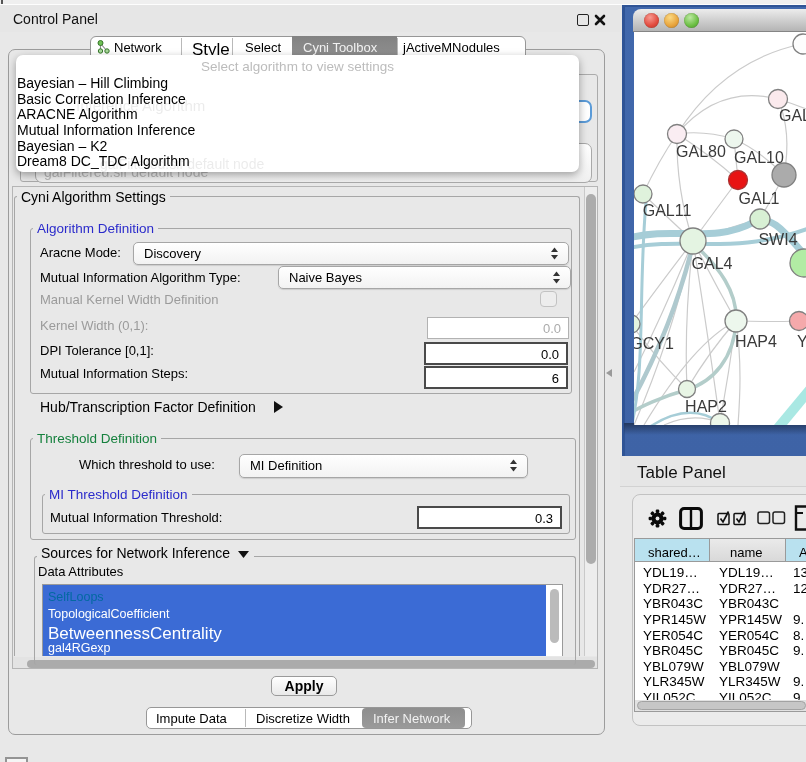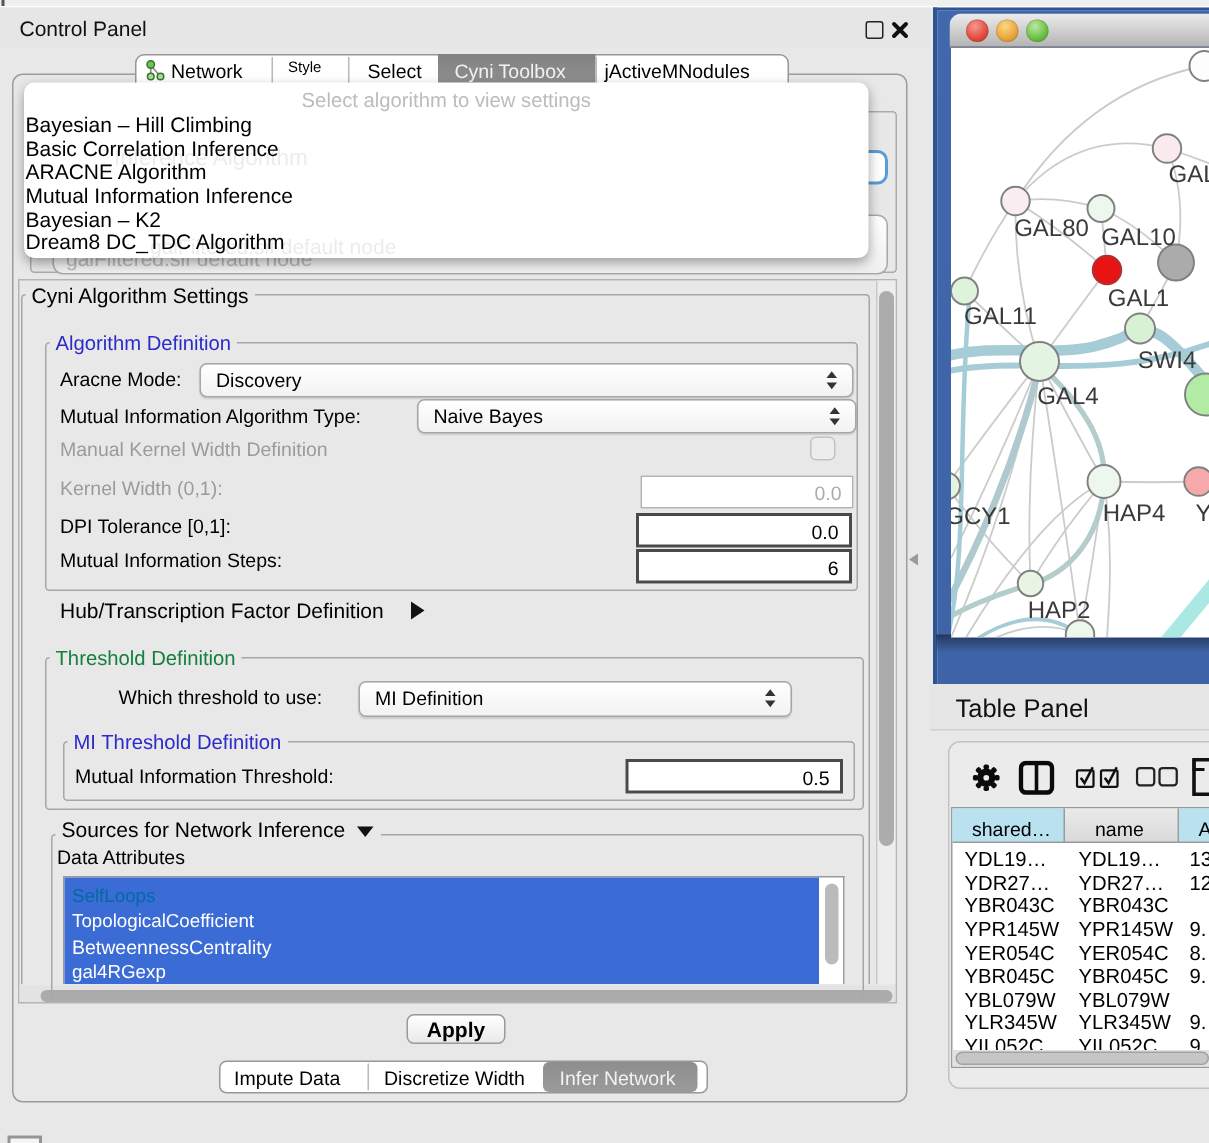--- a/index.html
+++ b/index.html
@@ -43,21 +43,21 @@
   <div class="abs" style="left:232px;top:38px;width:1px;height:18px;background:#B9B9B9;"></div>
   <div class="abs" style="left:292px;top:36px;width:105px;height:22px;background:linear-gradient(#828282,#909090);"></div>
   <div class="abs" style="left:397px;top:38px;width:1px;height:18px;background:#B9B9B9;"></div>
   <svg class="abs" style="left:97px;top:40px;" width="13" height="14" viewBox="0 0 13 14">
     <path d="M3.5 3.5 L3.5 11 M3.5 3.5 L10 11" stroke="#8A8A8A" stroke-width="1.1" fill="none"></path>
     <circle cx="3.5" cy="3" r="2.5" fill="#6FC055" stroke="#37762B" stroke-width="1"></circle>
     <circle cx="3.5" cy="11" r="2.2" fill="#A8D99A" stroke="#37762B" stroke-width="1"></circle>
     <circle cx="10" cy="11" r="2.2" fill="#A8D99A" stroke="#37762B" stroke-width="1"></circle>
   </svg>
   <div class="lbl b" style="left:114px;top:40px;font-size:13px;">Network</div>
-  <div class="lbl b" style="left:192px;top:40px;font-size:10px;">Style</div>
+  <div class="lbl b" style="left:192px;top:40px;font-size:17px;">Style</div>
   <div class="lbl b" style="left:245px;top:40px;font-size:13px;">Select</div>
   <div class="lbl b" style="left:303px;top:40px;font-size:13px;color:#F2F2F2;">Cyni Toolbox</div>
   <div class="lbl b" style="left:403px;top:40px;font-size:13px;">jActiveMNodules</div>
 
   
   <div class="abs" style="left:20px;top:74px;width:578px;height:108px;border:1px solid #ABABAB;border-radius:3px;box-sizing:border-box;"></div>
   <div class="abs" style="left:556px;top:100px;width:36px;height:23px;border:2.5px solid #5B9BD8;border-radius:7px;background:#fff;box-sizing:border-box;"></div>
   <div class="abs" style="left:35px;top:143px;width:557px;height:40px;background:linear-gradient(#FFFFFF,#EFEFEF);border:1px solid #A9A9A9;border-radius:7px;box-sizing:border-box;"></div>
   <div class="lbl" style="left:44px;top:164px;color:#B9B9B9;font-size:14px;">galFiltered.sif default node</div>
 
@@ -129,38 +129,38 @@
     <svg class="abs" style="right:9px;top:4px;" width="9" height="13" viewBox="0 0 9 13">
       <path d="M4.5 0.5 L8 5 L1 5 Z" fill="#333"></path>
         <path d="M4.5 12.5 L8 8 L1 8 Z" fill="#333"></path>
     </svg>
   </div>
 
   <div class="grp" style="left:42px;top:494px;width:526px;height:38px;"></div>
   <div class="gt" style="left:45px;top:487px;color:#2B2BCB;">MI Threshold Definition</div>
   <div class="lbl b" style="left:50px;top:510px;">Mutual Information Threshold:</div>
   <div class="field" style="left:417px;top:506px;width:145px;height:23px;border:2px solid #4A4A4A;box-sizing:border-box;">
-    <span class="fieldtxt">0.5</span>
+    <span class="fieldtxt">0.3</span>
     </div>
 
   
   <div class="grp" style="left:34px;top:556px;width:540px;height:108px;border-bottom:none;"></div>
   <div class="gt" style="left:37px;top:545px;font-size:14px;">Sources for Network Inference
     <svg style="display:inline-block;vertical-align:middle;margin-left:3px;" width="13" height="10" viewBox="0 0 13 10">
         <path d="M1 2 L12 2 L6.5 9 Z" fill="#111"></path>
       </svg>
   </div>
   <div class="lbl b" style="left:38px;top:564px;">Data Attributes</div>
 
   
   <div class="abs" style="left:42px;top:584px;width:521px;height:72px;background:#fff;border:1px solid #9A9A9A;border-bottom:none;box-sizing:border-box;"></div>
   <div class="abs" style="left:43px;top:585px;width:503px;height:71px;background:#3B6BD5;"></div>
   <div class="lbl" style="left:48px;top:590px;color:#0369a1;font-size:12.5px;">SelfLoops</div>
   <div class="lbl" style="left:48px;top:607px;color:#fff;font-size:12.5px;">TopologicalCoefficient</div>
-  <div class="lbl" style="left:48px;top:624px;color:#fff;font-size:13px;">BetweennessCentrality</div>
+  <div class="lbl" style="left:48px;top:624px;color:#fff;font-size:17px;">BetweennessCentrality</div>
   <div class="lbl" style="left:48px;top:641px;color:#fff;font-size:12.5px;">gal4RGexp</div>
   <div class="abs" style="left:550px;top:589px;width:9px;height:54px;background:#BBBBBB;border-radius:4.5px;"></div>
 
   
   <div class="abs" style="left:271px;top:676px;width:66px;height:20px;background:linear-gradient(#FFFFFF,#E9E9E9);border:1px solid #9A9A9A;border-radius:5px;box-sizing:border-box;text-align:center;">
     <span style="font-size:14px;font-weight:bold;line-height:19px;">Apply</span></div>
 
   
   <div class="abs" style="left:146px;top:707px;width:326px;height:22px;background:#fff;border:1px solid #979797;border-radius:5px;box-sizing:border-box;"></div>
   <div class="abs" style="left:245px;top:709px;width:1px;height:18px;background:#B9B9B9;"></div>

